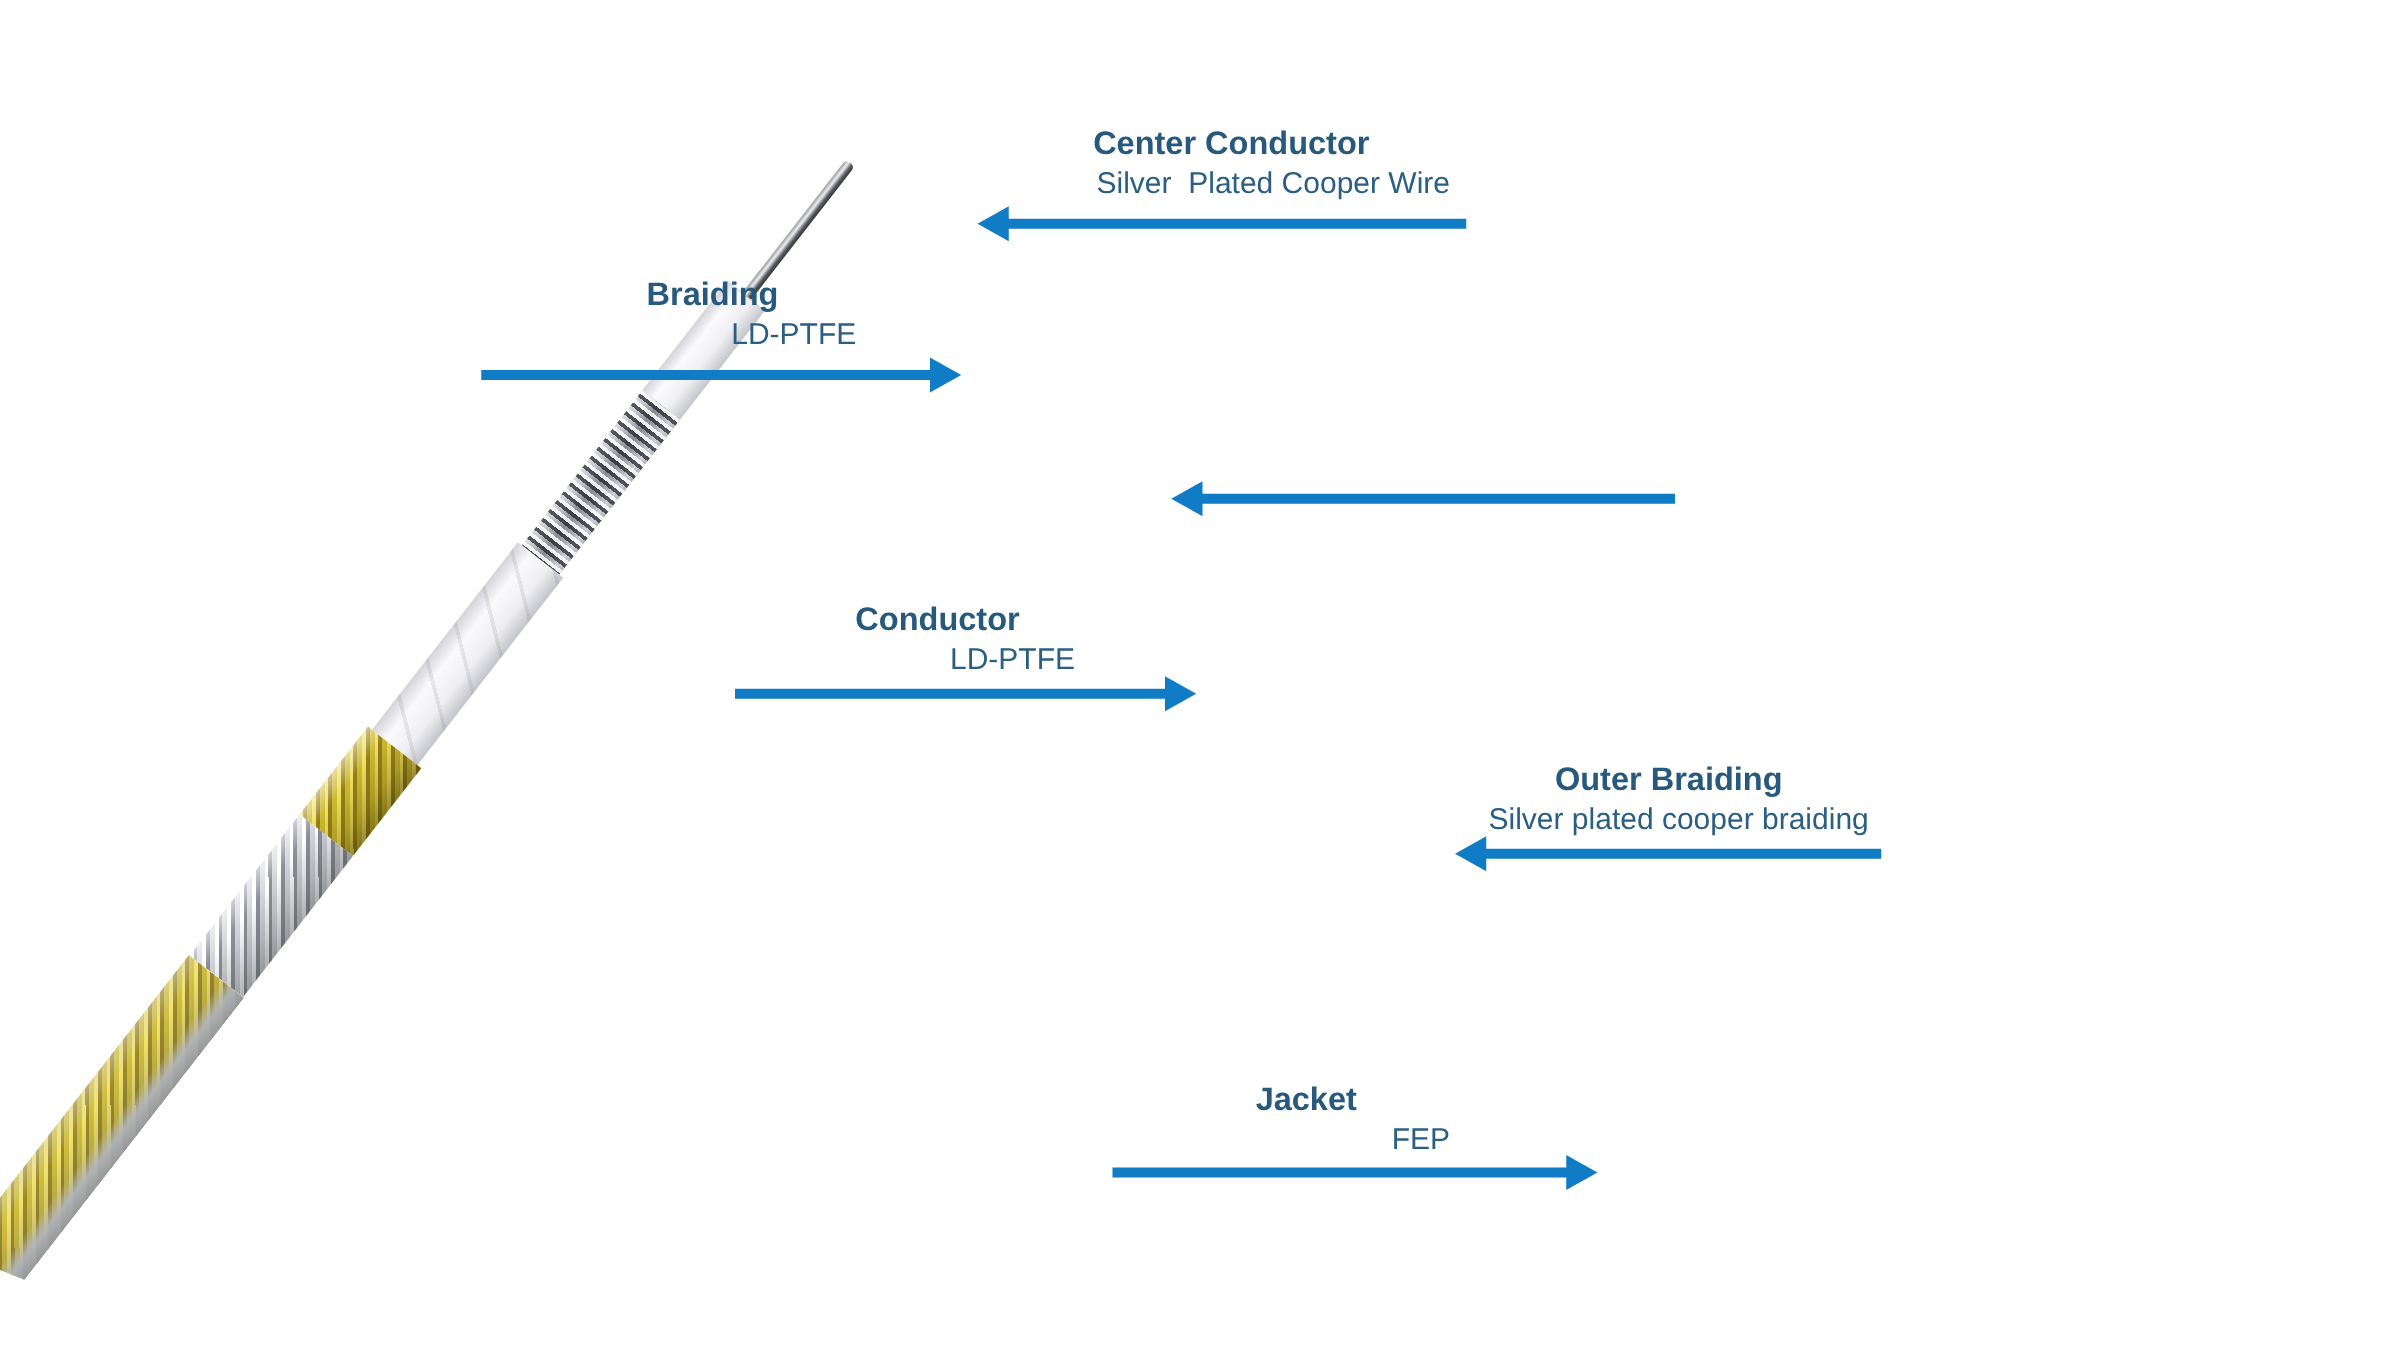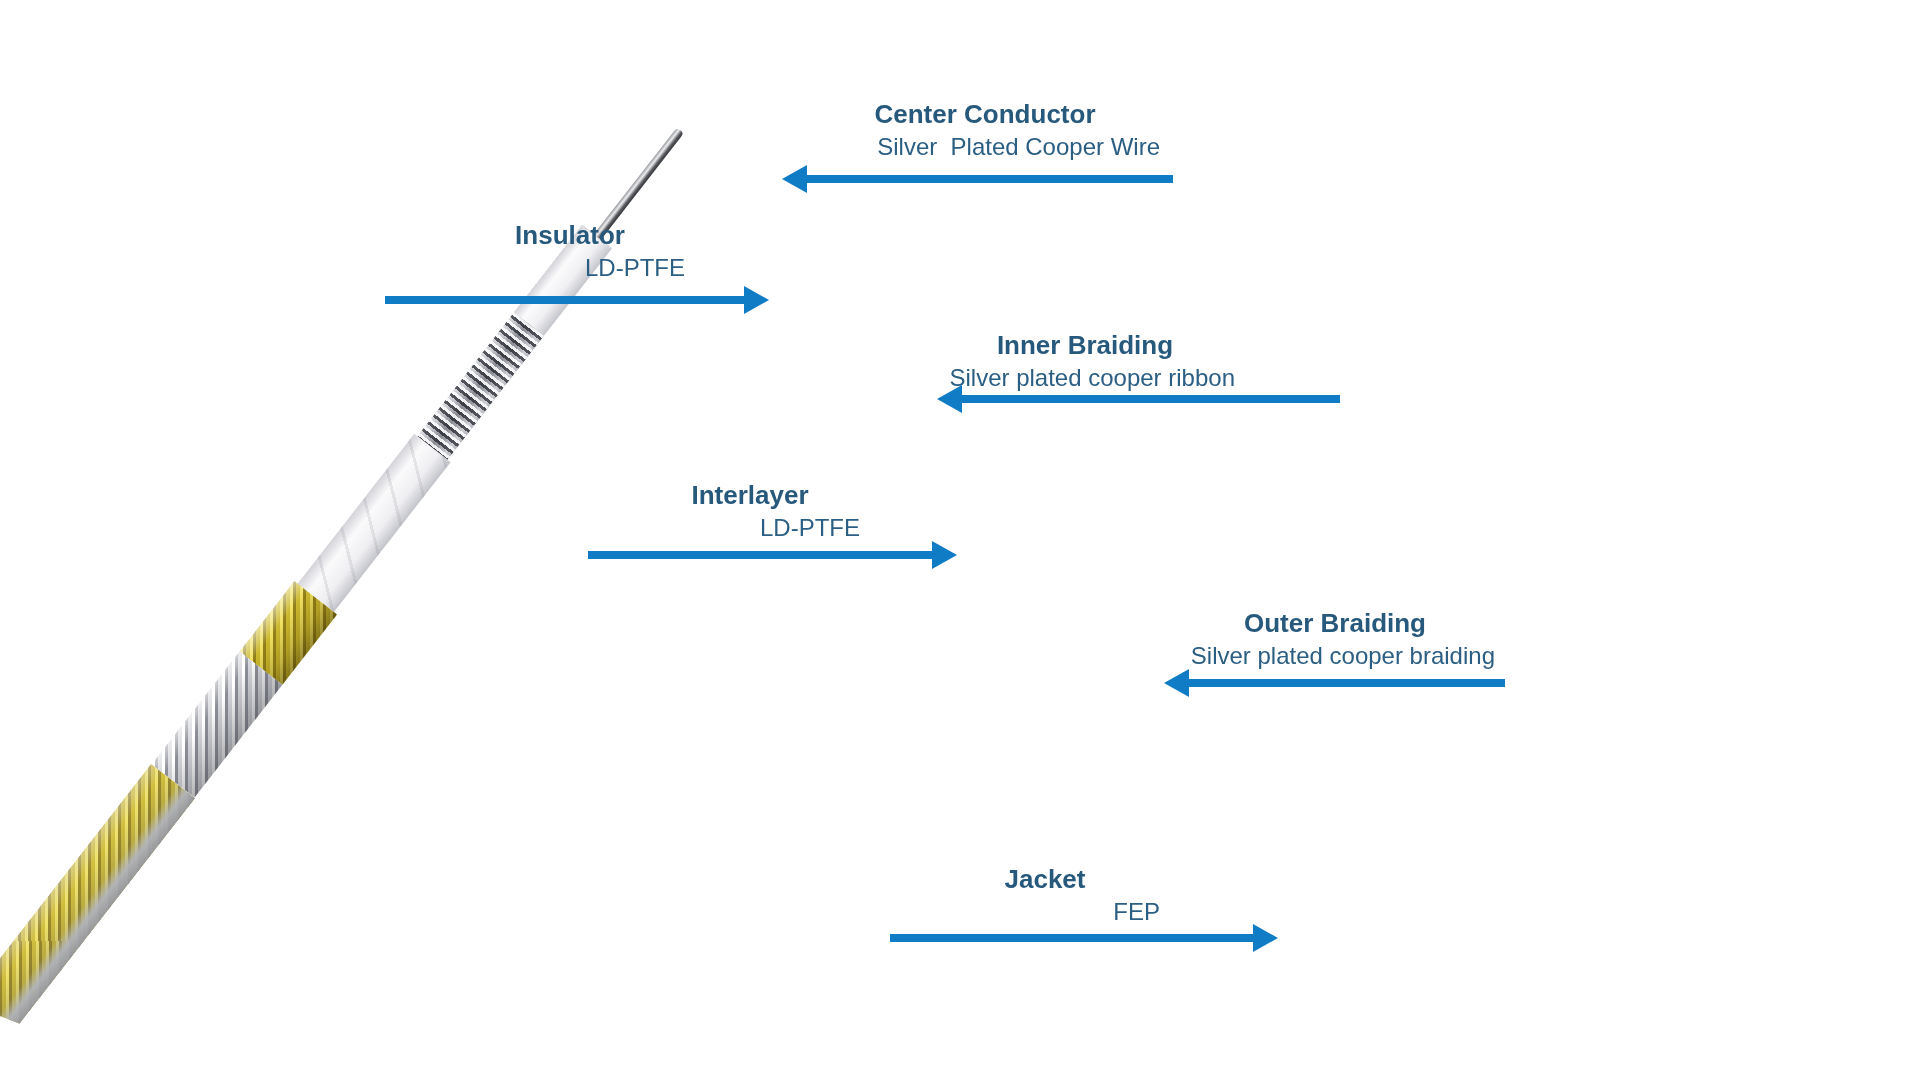--- a/index.html
+++ b/index.html
@@ -139,31 +139,27 @@
     <div class="seg seg-silver-braid"></div>
     <div class="seg seg-gold-jacket"></div>
   </div>
 
   <div class="label-block" id="lbl-center-conductor">
     <div class="lbl-title">Center Conductor</div>
     <div class="lbl-sub">Silver  Plated Cooper Wire</div>
   </div>
 
   <div class="label-block" id="lbl-insulator">
-    <div class="lbl-title">Insulator</div>
+    <div class="lbl-title">Braiding</div>
     <div class="lbl-sub">LD-PTFE</div>
   </div>
 
-  <div class="label-block" id="lbl-inner-braiding">
-    <div class="lbl-title">Inner Braiding</div>
-    <div class="lbl-sub">Silver plated cooper ribbon</div>
-  </div>
 
   <div class="label-block" id="lbl-interlayer">
-    <div class="lbl-title">Interlayer</div>
+    <div class="lbl-title">Conductor</div>
     <div class="lbl-sub">LD-PTFE</div>
   </div>
 
   <div class="label-block" id="lbl-jacket">
     <div class="lbl-title">Jacket</div>
     <div class="lbl-sub">FEP</div>
   </div>
 
   <div class="label-block" id="lbl-outer-braiding">
     <div class="lbl-title">Outer Braiding</div>

